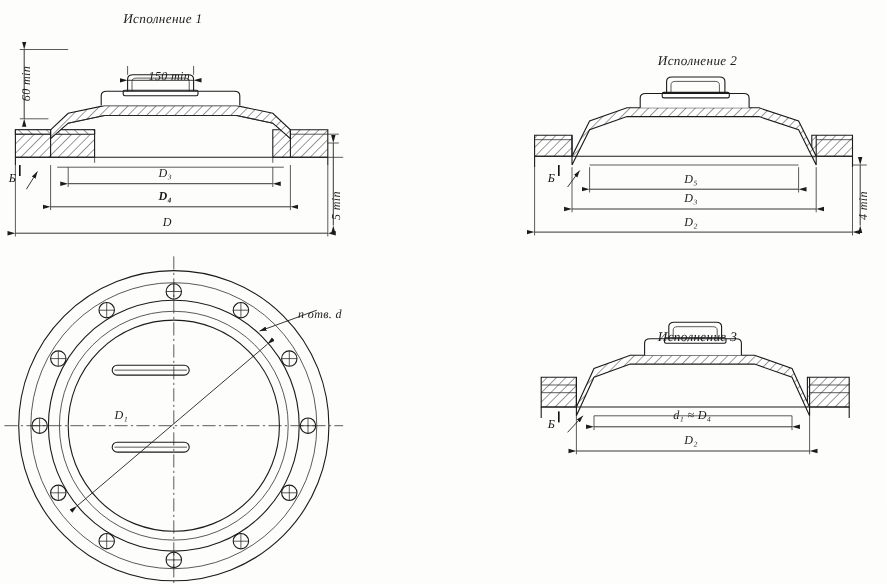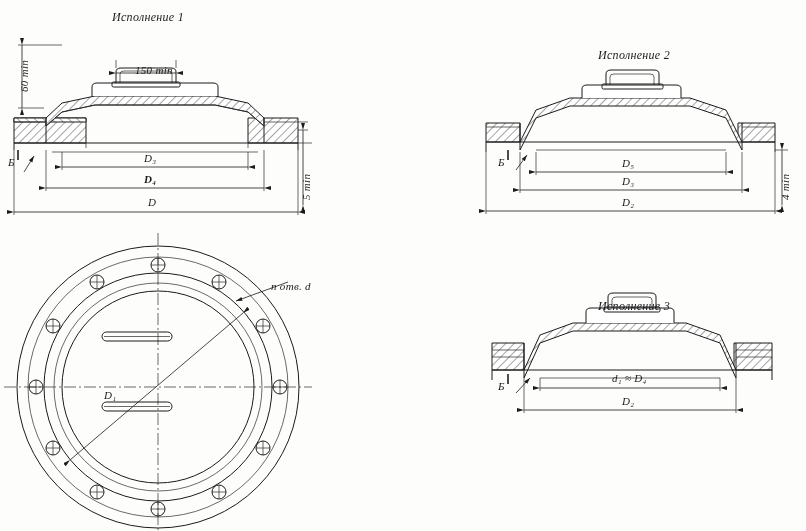--- a/index.html
+++ b/index.html
@@ -222,21 +222,21 @@
 
   <div class="label dim-label vert" style="left:18px; top:92px;">60 min</div>
   <div class="label dim-label" style="left:119px; top:64px;margin-left:16px;">150 min</div>
   <div class="label dim-label" style="left:144px; top:152px;">D₃</div>
   <div class="label dim-label" style="left:144px; top:173px;font-weight:bold;">D₄</div>
   <div class="label dim-label" style="left:148px; top:196px;">D</div>
   <div class="label dim-label" style="left:8px; top:156px;">Б</div>
   <div class="label dim-label vert" style="left:300px; top:200px;">5 min</div>
 
   <div class="label dim-label" style="left:271px; top:280px;">n отв. d</div>
-  <div class="label dim-label" style="left:104px; top:389px;font-family:Liberation Serif, serif;">D₁</div>
+  <div class="label dim-label" style="left:104px; top:372px;font-family:Liberation Serif, serif;">D₁</div>
 
   <div class="label dim-label" style="left:622px; top:157px;">D₅</div>
   <div class="label dim-label" style="left:622px; top:175px;">D₃</div>
   <div class="label dim-label" style="left:622px; top:196px;">D₂</div>
   <div class="label dim-label" style="left:498px; top:156px;">Б</div>
   <div class="label dim-label vert" style="left:779px; top:200px;">4 min</div>
 
   <div class="label dim-label" style="left:612px; top:372px;">d₁ ≈ D₄</div>
   <div class="label dim-label" style="left:622px; top:395px;">D₂</div>
   <div class="label dim-label" style="left:498px; top:380px;">Б</div>

